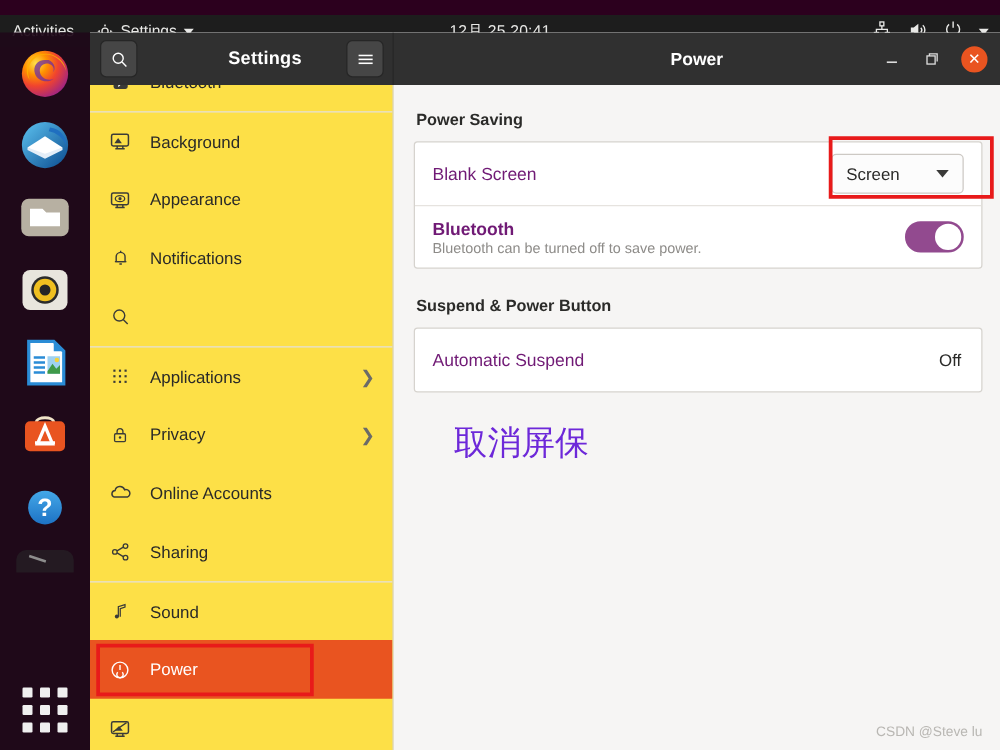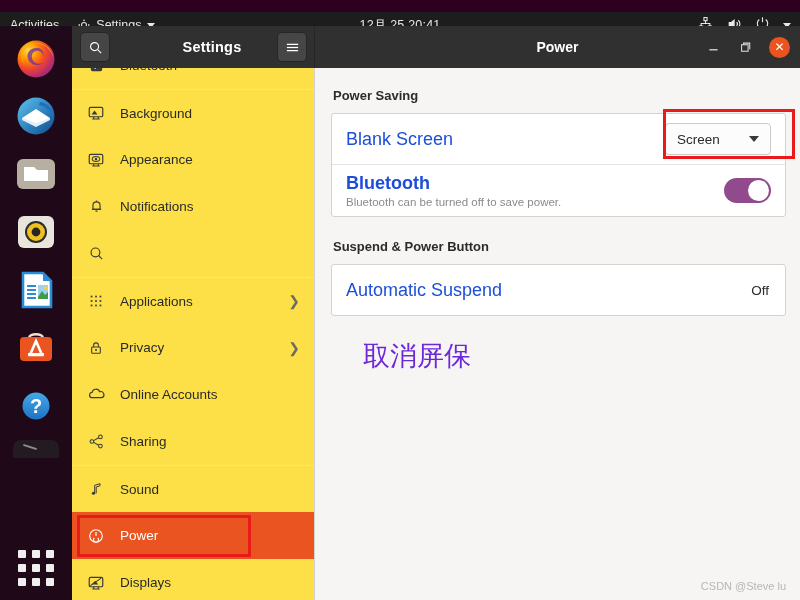--- a/index.html
+++ b/index.html
@@ -135,21 +135,21 @@
   .card {
     background: #ffffff; border: 1px solid #d6d3ce; border-radius: 3px;
     overflow: hidden; margin-bottom: 22px;
   }
   .row {
     display: flex; align-items: center; min-height: 50px;
     padding: 8px 14px; border-top: 1px solid #e6e3df;
   }
   .row:first-child { border-top: none; }
   .row-text { flex: 1; }
-  .row-title { font-size: 18px; color: #1d4ed8; }
+  .row-title { font-size: 14px; color: #701a75; }
   .row-title.bold { font-weight: bold; }
   .row-sub { font-size: 11.5px; color: #8d8b88; margin-top: 2px; }
   .row-value { font-size: 13.5px; color: #2a2a28; margin-right: 2px; }
 
   .combo {
     min-width: 106px; height: 32px; background: #fcfcfc;
     border: 1px solid #cdc9c4; border-radius: 4px;
     display: flex; align-items: center; justify-content: space-between;
     padding: 0 11px; font-size: 13.5px; color: #2a2a28; cursor: pointer;
   }
@@ -503,21 +503,20 @@
 
           <div class="side-item">
             <span class="s-ico">
               <svg width="18" height="18" viewBox="0 0 24 24">
                 <rect x="3" y="4.5" width="18" height="12.5" rx="1.8" fill="none" stroke="#3b3b38" stroke-width="1.6"></rect>
                 <path d="M9 17 L9 20 M15 17 L15 20 M7 20 H17" stroke="#3b3b38" stroke-width="1.5" fill="none"></path>
                 <path d="M4.5 15.5 L19 5.5" stroke="#3b3b38" stroke-width="1.4"></path>
                 <path d="M6 14 L11 9 L15 14 Z" fill="#3b3b38"></path>
               </svg>
             </span>
-            <span class="s-label">Displays</span>
           </div>
 
         </div>
       </div>
 
       <div id="content">
 
         <div class="section-title">Power Saving</div>
 
         <div class="card">

